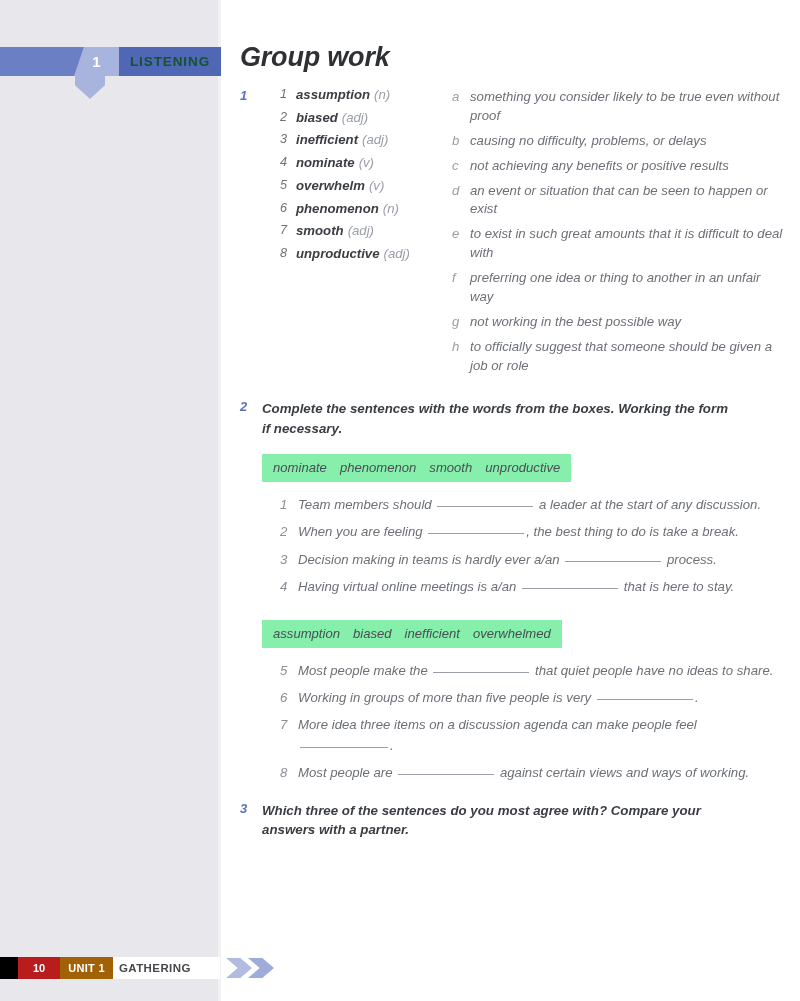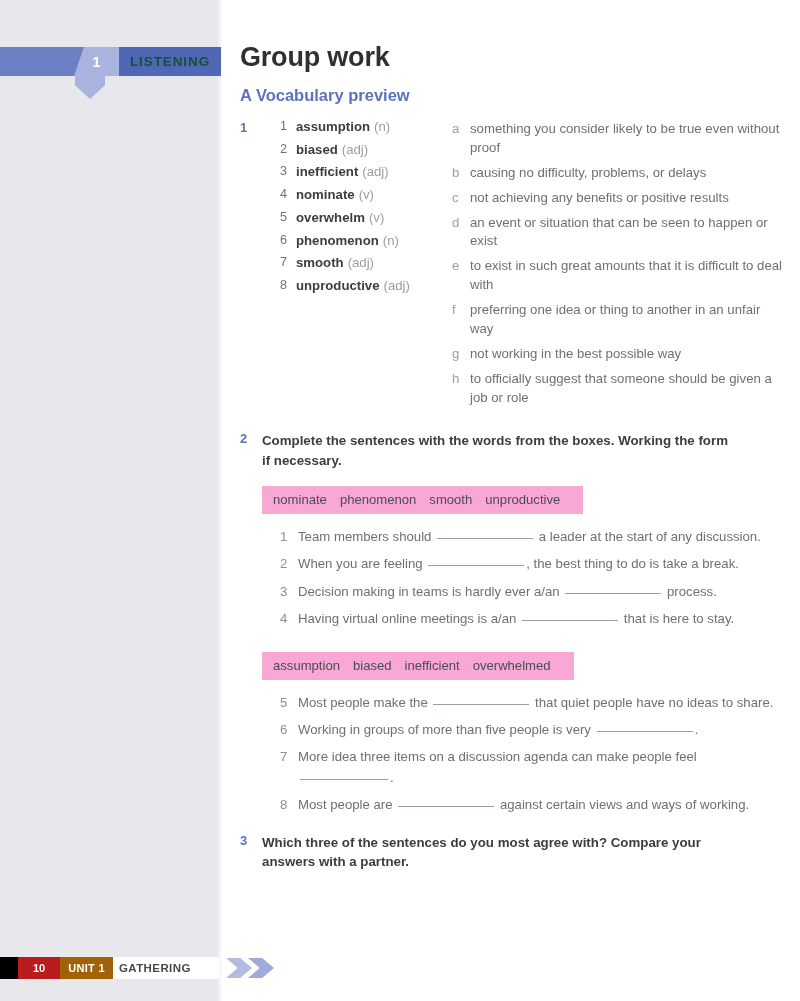--- a/index.html
+++ b/index.html
@@ -80,20 +80,21 @@
     font-size: 13.5px;
     font-weight: bold;
     letter-spacing: 0.9px;
   }
 
   
   #content {
     position: absolute;
     left: 240px; top: 0;
     width: 545px;
+    font-style: italic;
   }
 
   #page-title {
     margin: 42px 0 0 0;
     font-size: 27px;
     font-weight: bold;
     color: #2e3033;
     letter-spacing: -0.2px;
   }
   #section-heading {
@@ -167,22 +168,22 @@
   .def-row .idx {
     width: 18px;
     flex: none;
     color: #9a9ea6;
   }
   .def-row .txt { flex: 1; }
 
   
   .word-bank {
     display: inline-block;
-    background: #f9a8d4;
-    padding: 6px 23px 7px 11px;
+    background: #86efac;
+    padding: 6px 11px 7px 11px;
     margin-top: 15px;
     font-size: 13.1px;
     color: #4a4d53;
     white-space: nowrap;
   }
   .word-bank .bw { margin-right: 13px; }
   .word-bank .bw:last-child { margin-right: 0; }
 
   
   .sent-list { margin-top: 13px; margin-left: 18px; }
@@ -280,21 +281,20 @@
   <div class="banner-light"></div>
   <div class="banner-dark"></div>
   <div class="banner-tab"></div>
   <div class="banner-num">1</div>
   <div class="banner-label">LISTENING</div>
 </div>
 
 <div id="content">
 
   <h1 id="page-title">Group work</h1>
-  <h2 id="section-heading">A Vocabulary preview</h2>
 
   <div class="exercise">
     <div class="ex-num">1</div>
     <div class="ex-body">
 
       <div class="match-wrap">
         <div class="words-col">
           <div class="word-row">
             <span class="idx">1</span>
             <span><span class="w">assumption</span><span class="pos">(n)</span></span>

